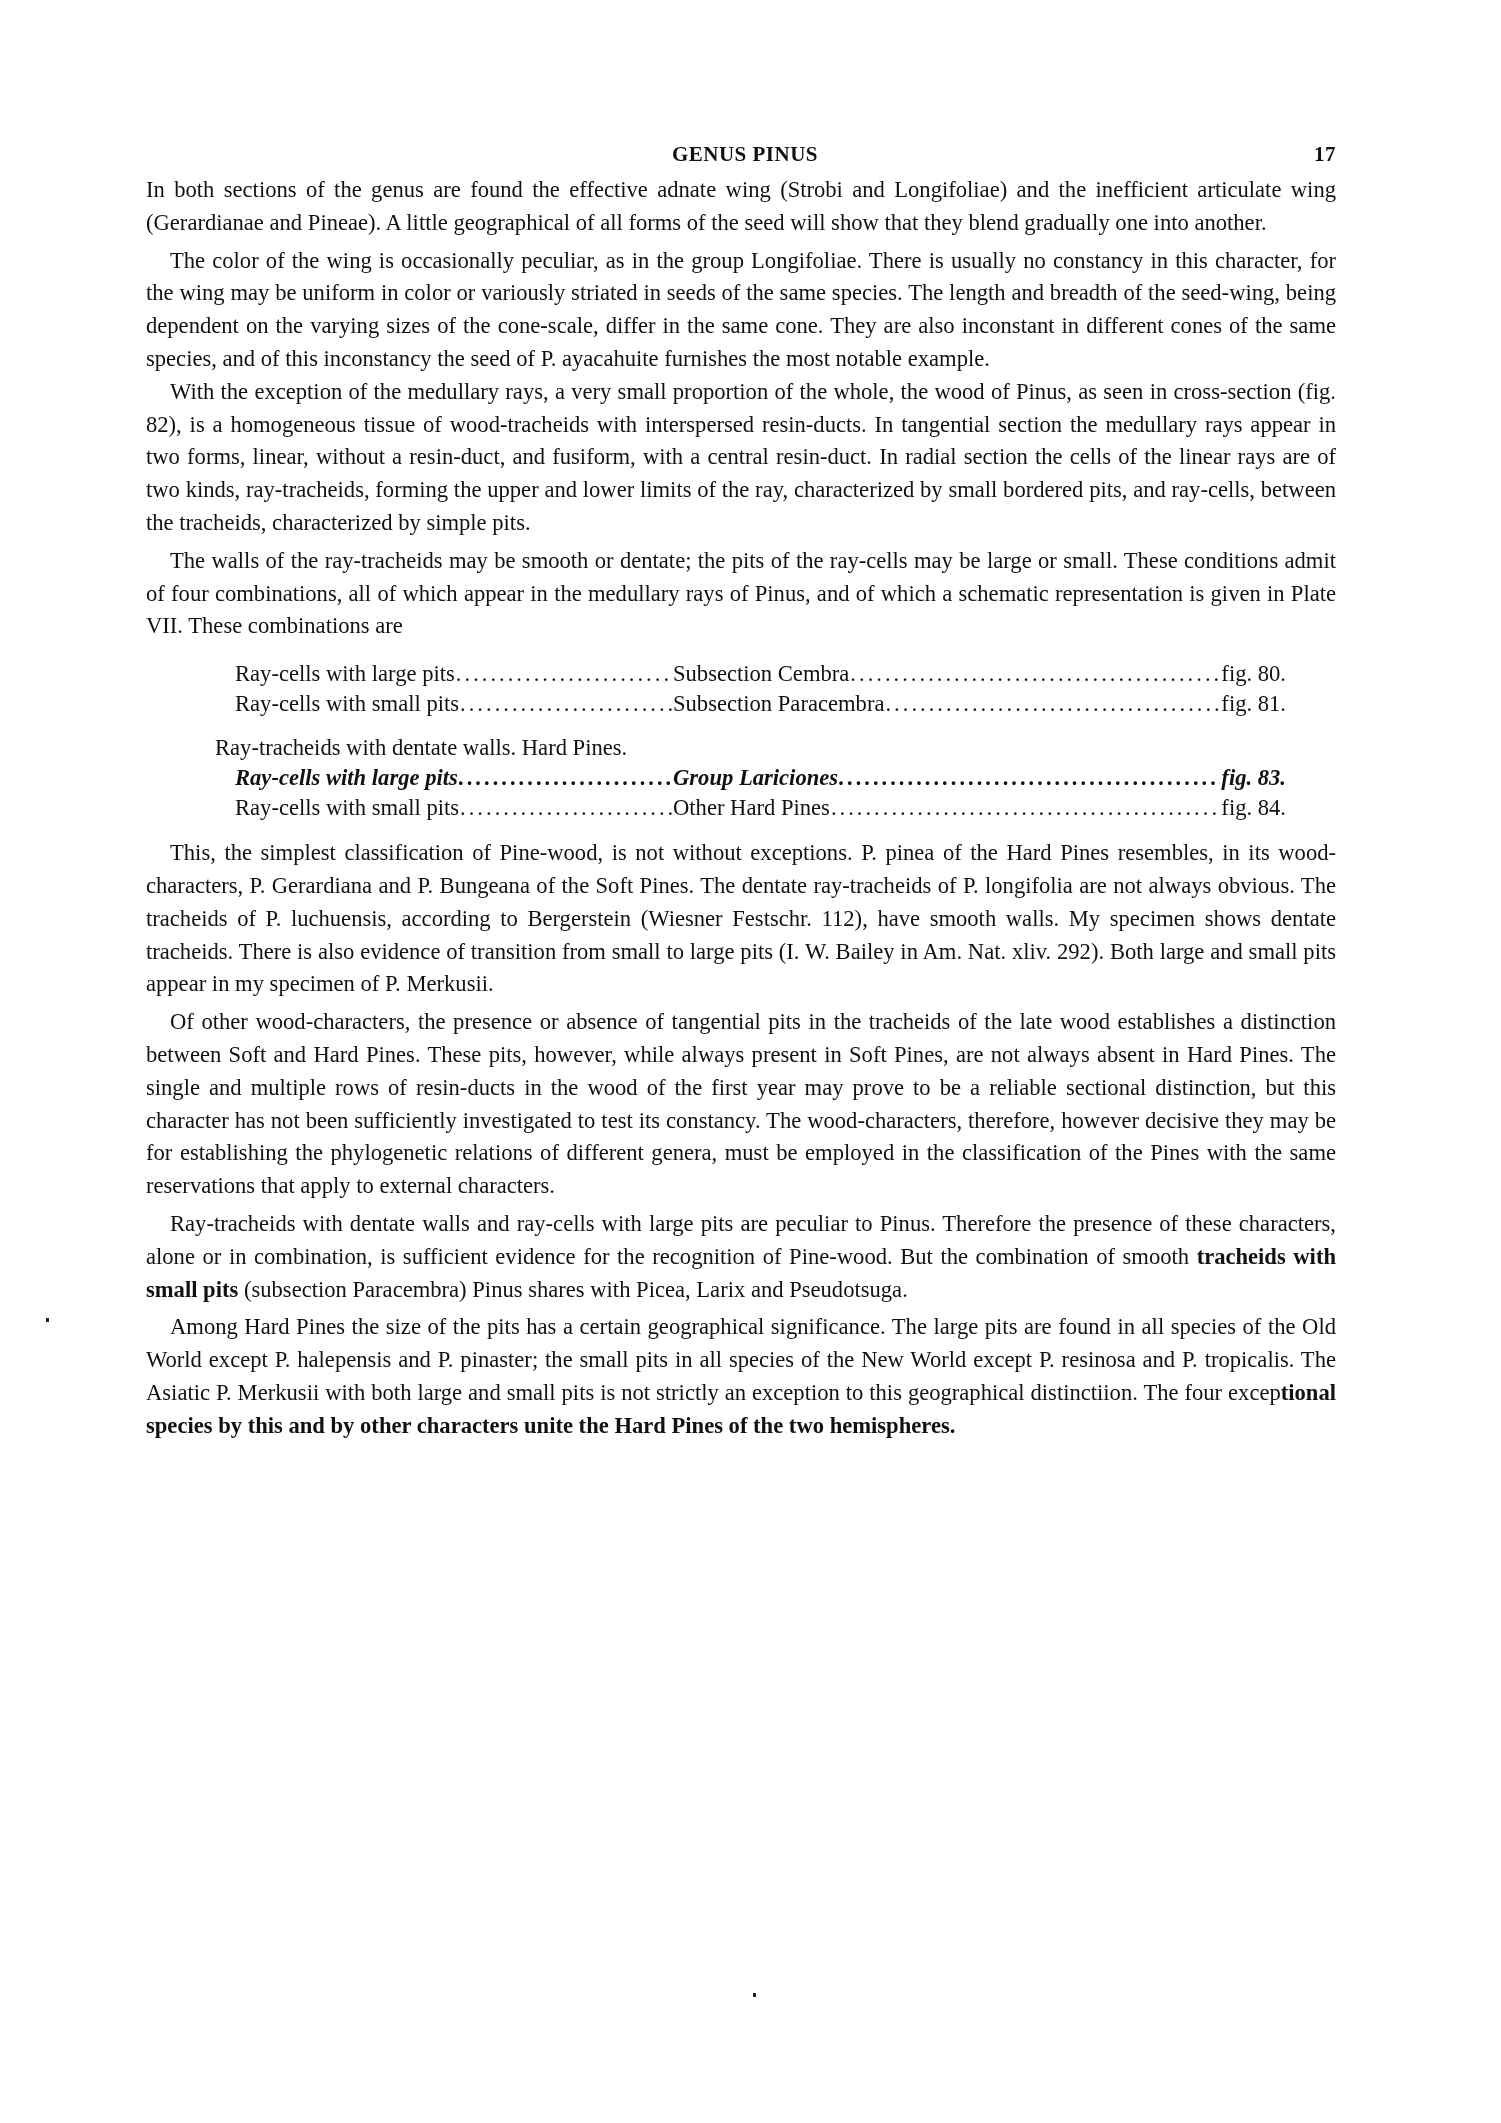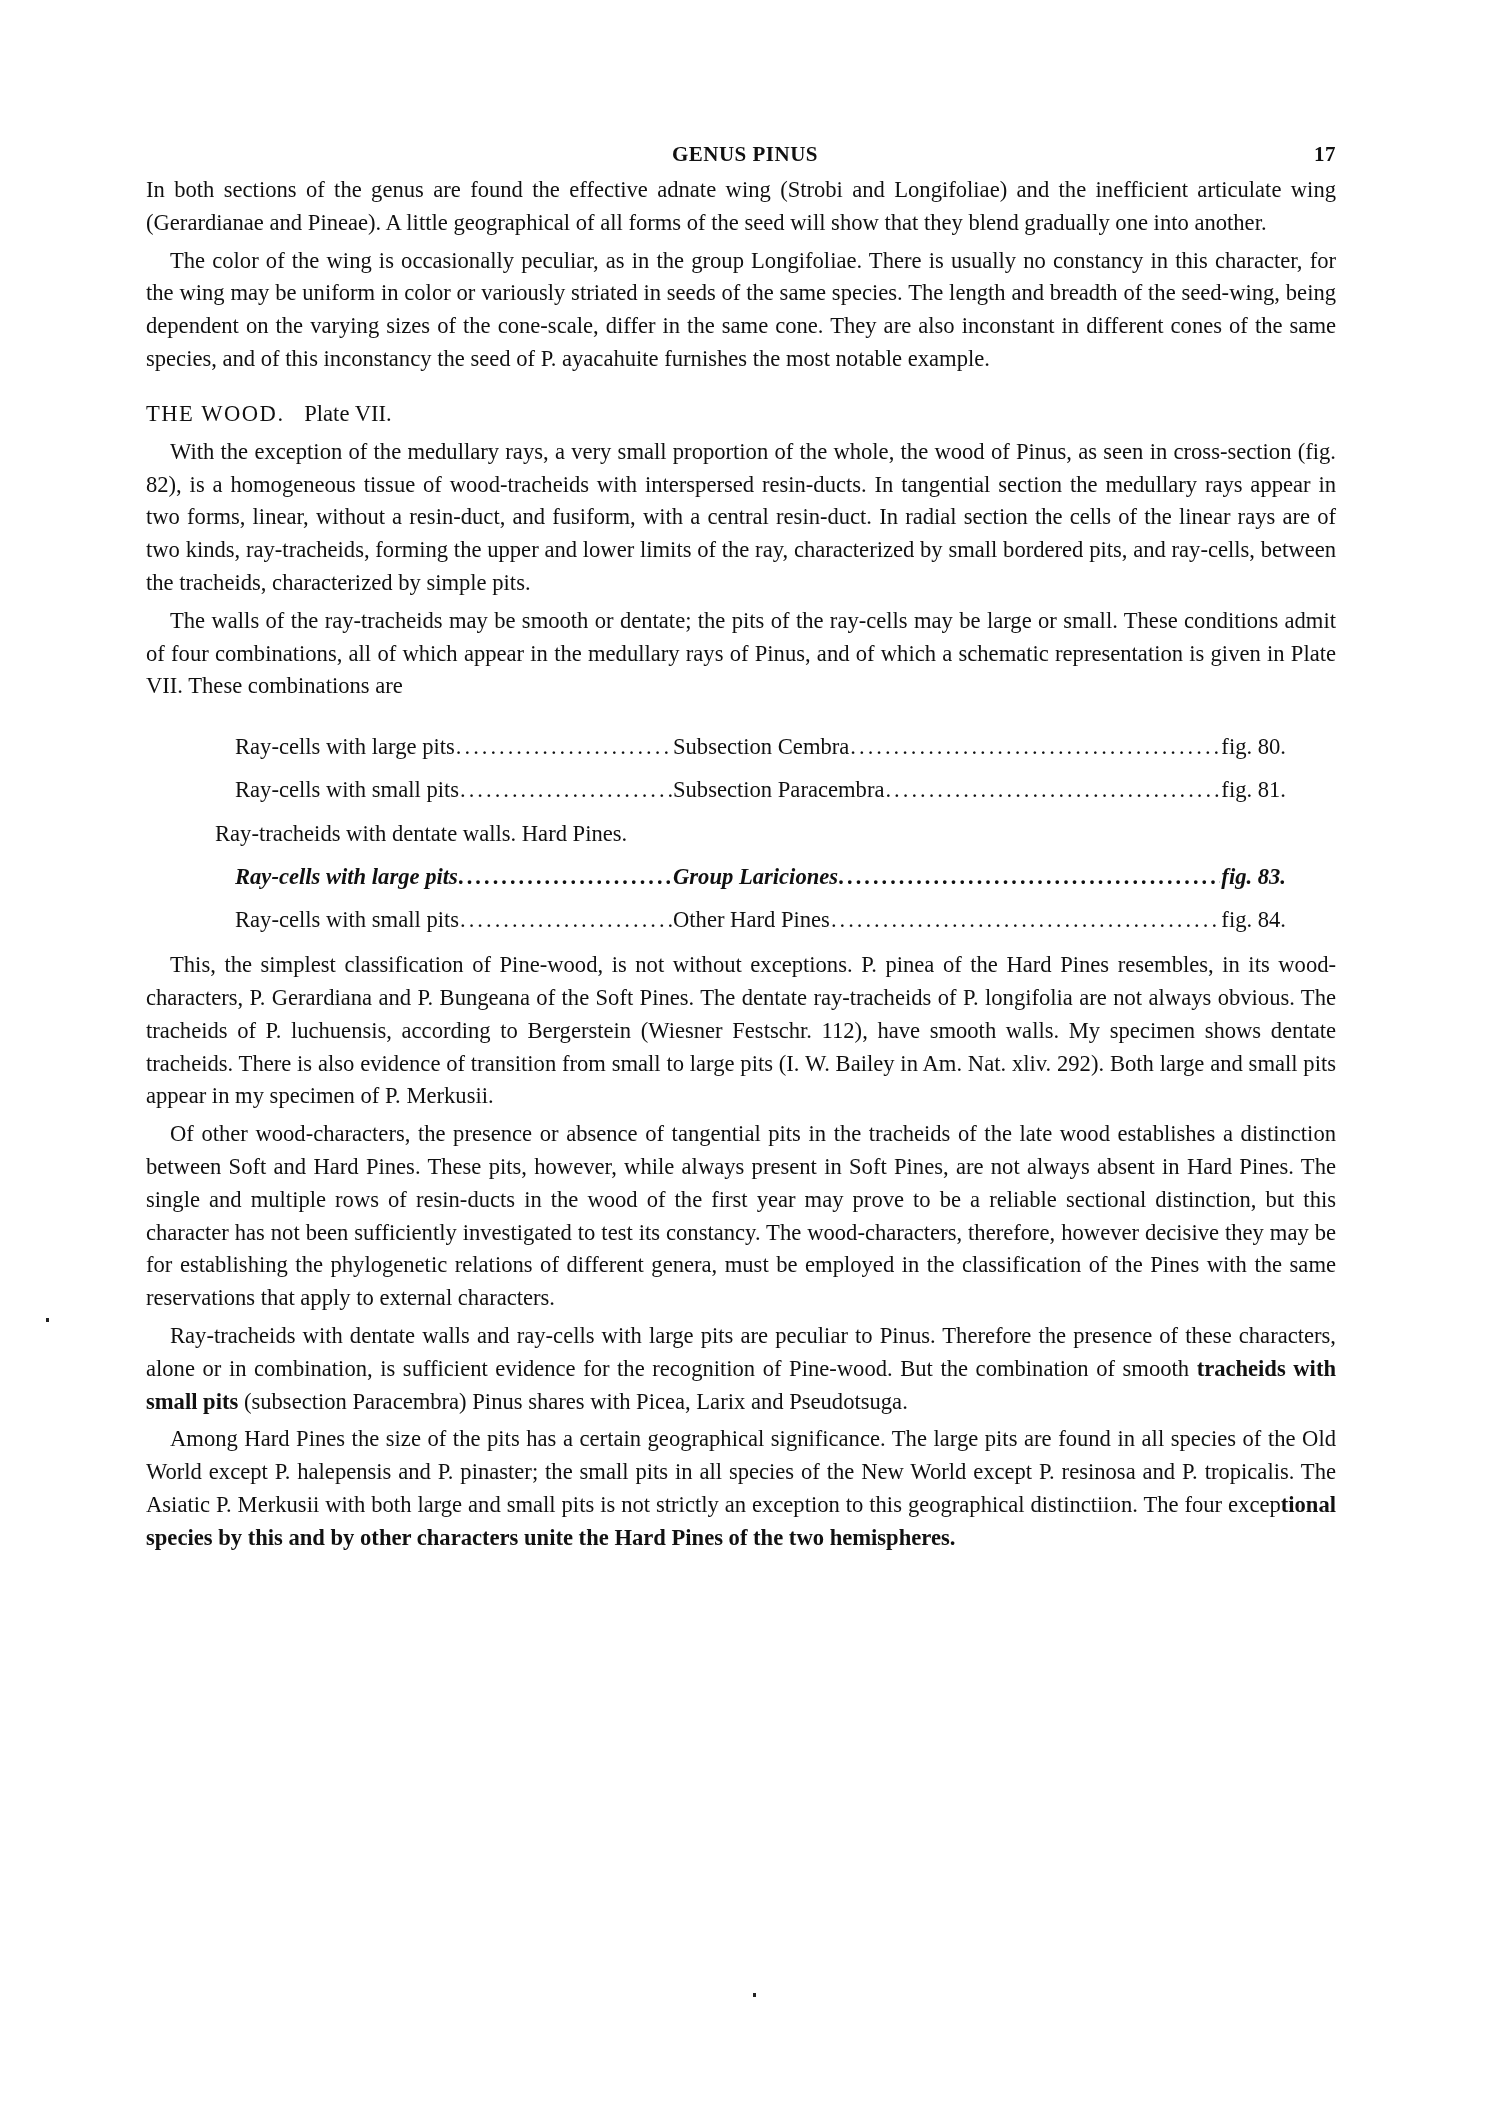--- a/index.html
+++ b/index.html
@@ -73,21 +73,20 @@
       align-items: baseline;
       padding-left: 20px;
       white-space: nowrap;
     }
     .cls-row.italic { font-style: italic; font-weight: bold; }
     .cls-col1 {
       width: 438px;
       display: flex;
       align-items: flex-start;
       overflow: hidden;
-      margin-top: 13px;
     }
     .cls-col2 {
       flex: 1;
       display: flex;
       align-items: flex-end;
       overflow: hidden;
     }
     .leader {
       flex: 1;
       overflow: hidden;
@@ -113,24 +112,20 @@
 <div class="page">
 
   <div class="running-head">
     <span class="running-title">GENUS PINUS</span>
     <span class="page-number">17</span>
   </div>
 
   <p class="body-para gap-after">In both sections of the genus are found the effective adnate wing (Strobi and Longifoliae) and the inefficient articulate wing (Gerardianae and Pineae). A little geographical of all forms of the seed will show that they blend gradually one into another.</p>
   <p class="body-para indent">The color of the wing is occasionally peculiar, as in the group Longifoliae. There is usually no con­stancy in this character, for the wing may be uniform in color or variously striated in seeds of the same species. The length and breadth of the seed-wing, being dependent on the varying sizes of the cone-scale, differ in the same cone. They are also inconstant in different cones of the same species, and of this inconstancy the seed of P. ayacahuite furnishes the most notable example.</p>
 
-  <div class="section-heading">
-    <span class="sh-main">THE WOOD.</span>
-    <span>Plate VII.</span>
-  </div>
 
   <p class="body-para indent gap-after">With the exception of the medullary rays, a very small proportion of the whole, the wood of Pinus, as seen in cross-section (fig. 82), is a homogeneous tissue of wood-tracheids with interspersed resin-ducts. In tangential section the medullary rays appear in two forms, linear, without a resin-duct, and fusiform, with a central resin-duct. In radial section the cells of the linear rays are of two kinds, ray-tracheids, forming the upper and lower limits of the ray, characterized by small bordered pits, and ray-cells, between the tracheids, characterized by simple pits.</p>
   <p class="body-para indent">The walls of the ray-tracheids may be smooth or dentate; the pits of the ray-cells may be large or small. These conditions admit of four combinations, all of which appear in the medullary rays of Pinus, and of which a schematic representation is given in Plate VII. These combinations are</p>
 
   <div class="classification">
     <div class="cls-group">
       <div class="cls-row">
         <div class="cls-col1">
             <span>Ray-cells with large pits</span>
             <span class="leader"></span>

